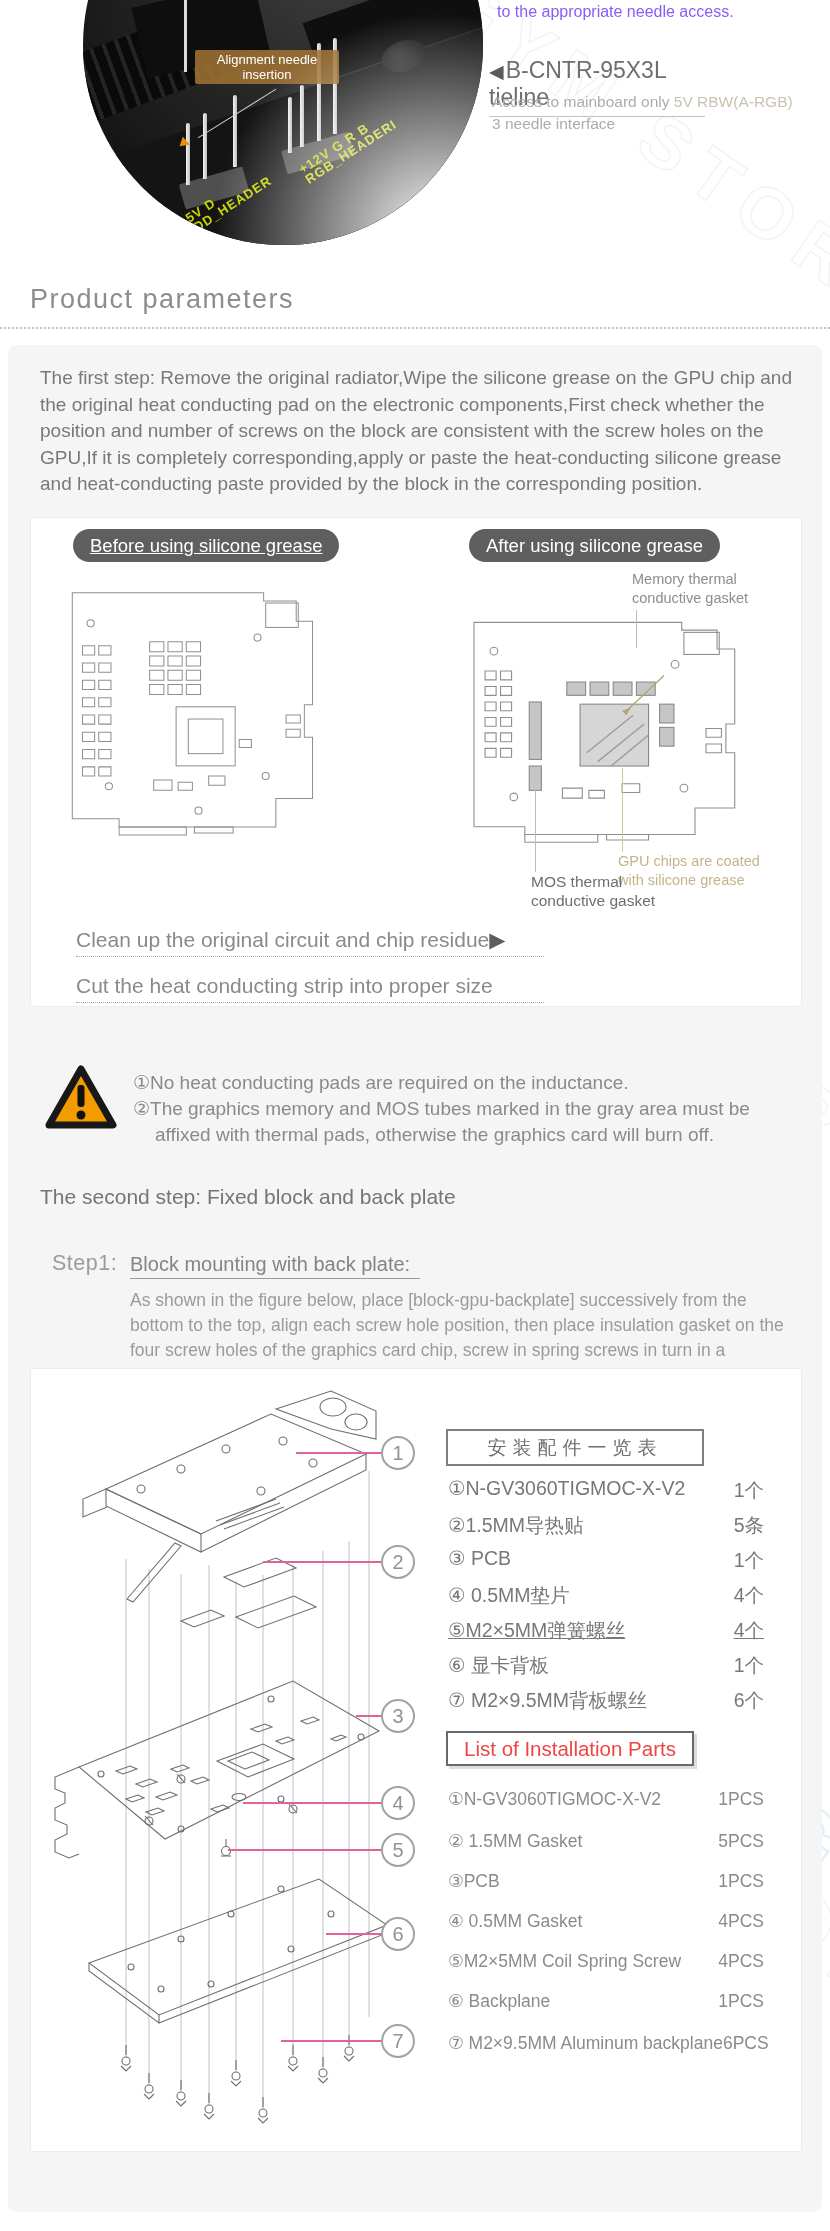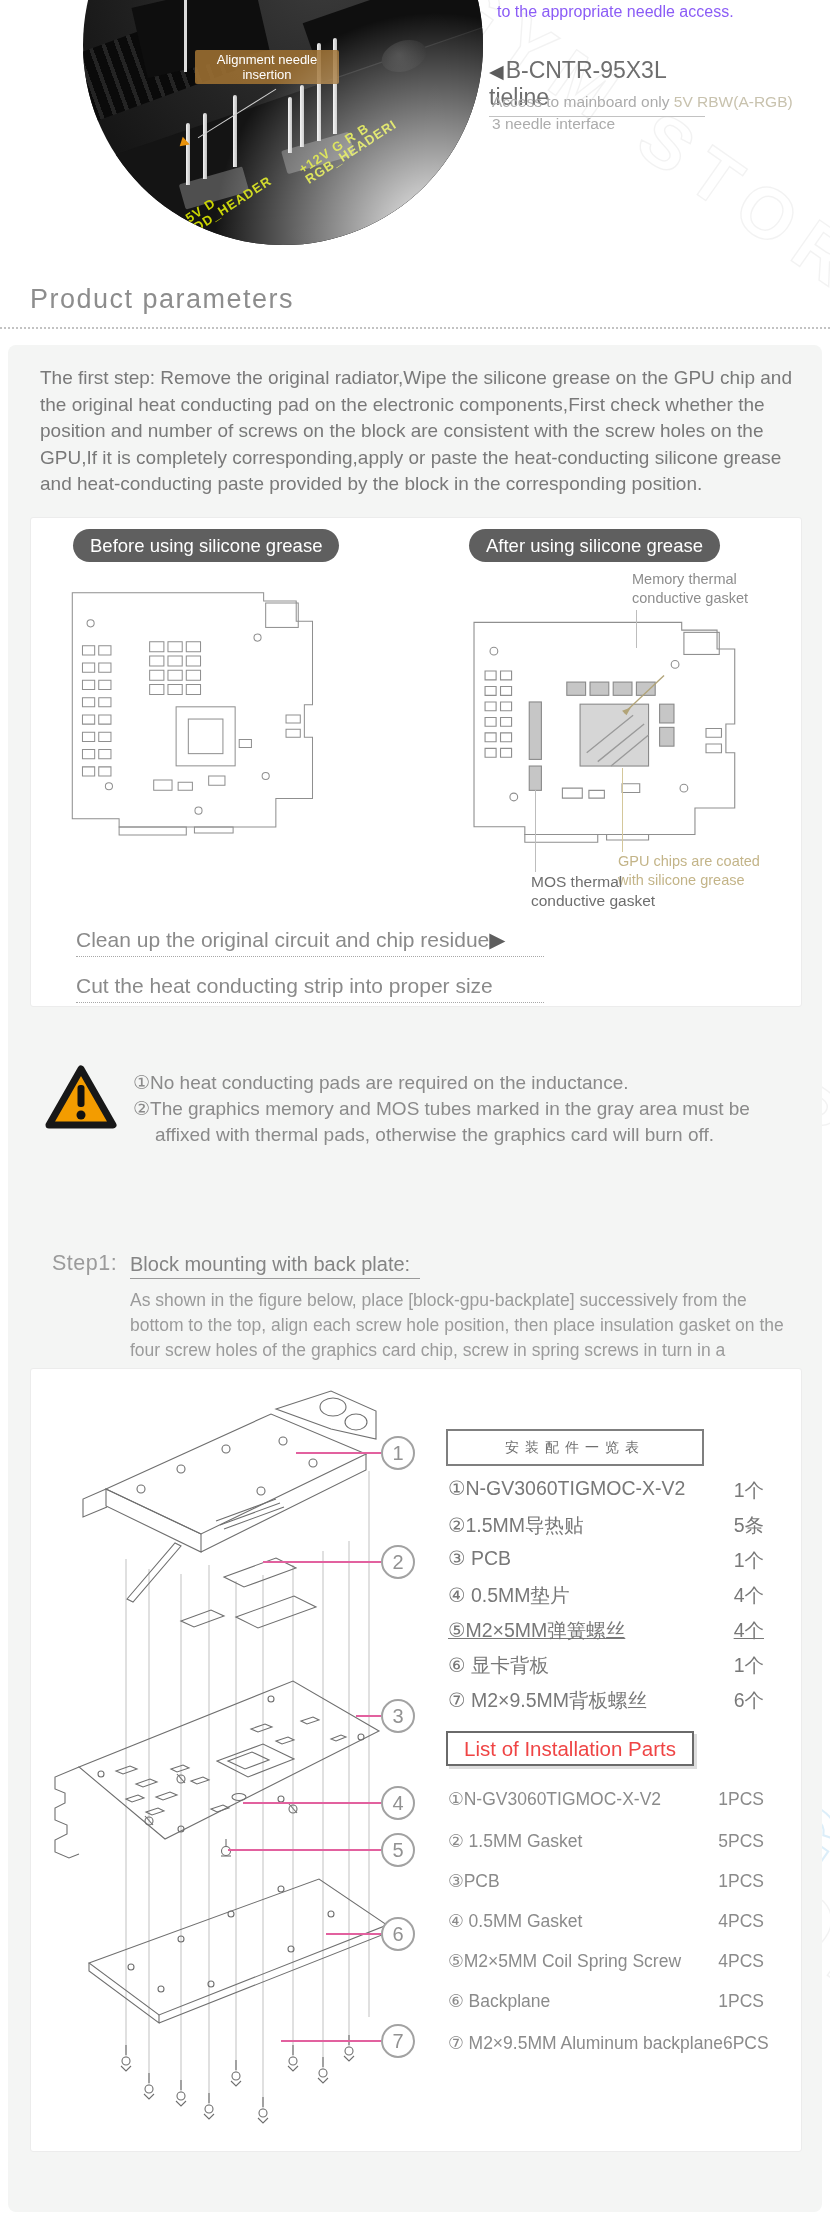--- a/index.html
+++ b/index.html
@@ -47,21 +47,21 @@
   .note-line{position:absolute;font-size:21px;color:#8a8a8a;border-bottom:1px dotted #a8a8a8;
       padding-bottom:4px;white-space:nowrap;}
   .warn-text{position:absolute;font-size:19px;line-height:25px;color:#8a8a8a;}
   .step2-title{position:absolute;left:32px;top:840px;font-size:21px;color:#757575;}
   .step1-label{position:absolute;left:44px;top:906px;font-size:21.5px;color:#9b9b9b;letter-spacing:0.5px;}
   .step1-sub{position:absolute;left:122px;top:908px;font-size:20px;color:#848484;
       border-bottom:1px solid #9a9a9a;padding-bottom:2px;padding-right:10px;}
   .step1-body{position:absolute;left:122px;top:943px;width:662px;font-size:17.5px;line-height:25px;color:#9b9b9b;}
   
   .tbl-title{position:absolute;left:415px;text-align:center;color:#6f6f6f;border:2px solid #7f7f7f;background:#fff;}
-  .tbl-title.cn{top:60px;width:254px;height:33px;font-size:14px;line-height:33px;letter-spacing:6px;}
+  .tbl-title.cn{top:60px;width:254px;height:33px;font-size:19px;line-height:33px;letter-spacing:6px;}
   .tbl-title.en{top:362px;width:244px;height:31px;font-size:20.5px;line-height:31px;color:#ef4444;
       border-color:#6a6a6a;box-shadow:3px 3px 0 rgba(120,120,120,0.25);}
   .prow{position:absolute;left:417px;width:316px;display:flex;justify-content:space-between;white-space:nowrap;}
   .prow.cn{font-size:19.5px;color:#787878;}
   .prow.en{font-size:17.5px;color:#8b8b8b;}
   
   .callout{position:absolute;left:350px;width:30px;height:30px;border:2px solid #a2a2a2;border-radius:50%;
       color:#929292;font-size:20px;line-height:30px;text-align:center;background:#fff;}
   .warn-tri{position:absolute;left:35px;top:718px;width:76px;height:70px;}
 </style>
@@ -129,21 +129,21 @@
 <div class="tie-desc" style="top:115px;">3 needle interface</div>
 
 <div class="sec-title">Product parameters</div>
 <div class="dot-rule"></div>
 
 <div class="gray-sec">
 
   <p class="intro-p" style="margin:0;">The first step:  Remove the original radiator,Wipe the silicone grease on the GPU chip and the original heat conducting pad on the electronic components,First check whether the position and number of screws on the block are consistent with the screw holes on the GPU,If it is completely corresponding,apply or paste the heat-conducting silicone grease and heat-conducting paste provided by the block in the corresponding position.</p>
 
   <div class="whitebox" style="top:172px;height:488px;">
-    <div class="pill" style="left:42px;top:11px;">Before using silicone grease</div>
+    <div class="pill" style="left:42px;top:11px;text-decoration:underline;">Before using silicone grease</div>
     <div class="pill" style="left:438px;top:11px;">After using silicone grease</div>
 
     <svg class="abs" style="left:25px;top:68px;" width="285" height="262" viewBox="0 0 280 256">
       <g stroke="#8f8f8f" fill="none" stroke-width="1">
         <path d="M16,6 H204 V14 H236 V34 H252 V116 H244 V148 H252 V208 H216 V236 H62 V228 H16 Z"></path>
         <path d="M62,236 h66 v8 h-66 z M136,236 h38 v6 h-38 z"></path>
         <rect x="206" y="16" width="32" height="24"></rect>
         <circle cx="34" cy="36" r="3.5"></circle>
           <circle cx="198" cy="50" r="3.5"></circle>
         <circle cx="52" cy="196" r="3.5"></circle>
@@ -219,20 +219,21 @@
 
   <svg class="warn-tri" viewBox="0 0 76 70">
     <path d="M38,6 L70,62 L6,62 Z" fill="#f39c00" stroke="#181818" stroke-width="7" stroke-linejoin="round"></path>
     <rect x="34.5" y="22" width="7" height="22" rx="3" fill="#111"></rect>
     <circle cx="38" cy="52" r="4.5" fill="#111"></circle>
   </svg>
   <div class="warn-text" style="left:125px;top:725px;">①No heat conducting pads are required on the inductance.</div>
   <div class="warn-text" style="left:125px;top:751px;">②The graphics memory and MOS tubes marked in the gray area must be</div>
   <div class="warn-text" style="left:147px;top:777px;">affixed with thermal pads, otherwise the graphics card will burn off.</div>
 
+  <div class="step2-title">The second step:  Fixed block and back plate</div>
   <div class="step1-label">Step1:</div>
   <div class="step1-sub">Block mounting with back plate: </div>
   <div class="step1-body">As shown in the figure below, place [block-gpu-backplate] successively from the bottom to the top, align each screw hole position, then place insulation gasket on the four screw holes of the graphics card chip, screw in spring screws in turn in a diagonal way and tighten them, and then screw the remaining screw hole position with back plate screws.</div>
 
   <div class="whitebox" style="top:1023px;height:782px;">
 
     <svg class="abs" style="left:0;top:0;" width="400" height="780" viewBox="0 0 400 780">
 
       <g stroke="#a8a8a8" stroke-width="0.7" fill="none">
         <path d="M95,190 V688 M118,200 V716 M150,205 V723 M178,196 V736 M205,212 V703 M232,206 V740 M262,196 V688 M292,182 V700 M318,172 V678 M338,102 V648"></path>

